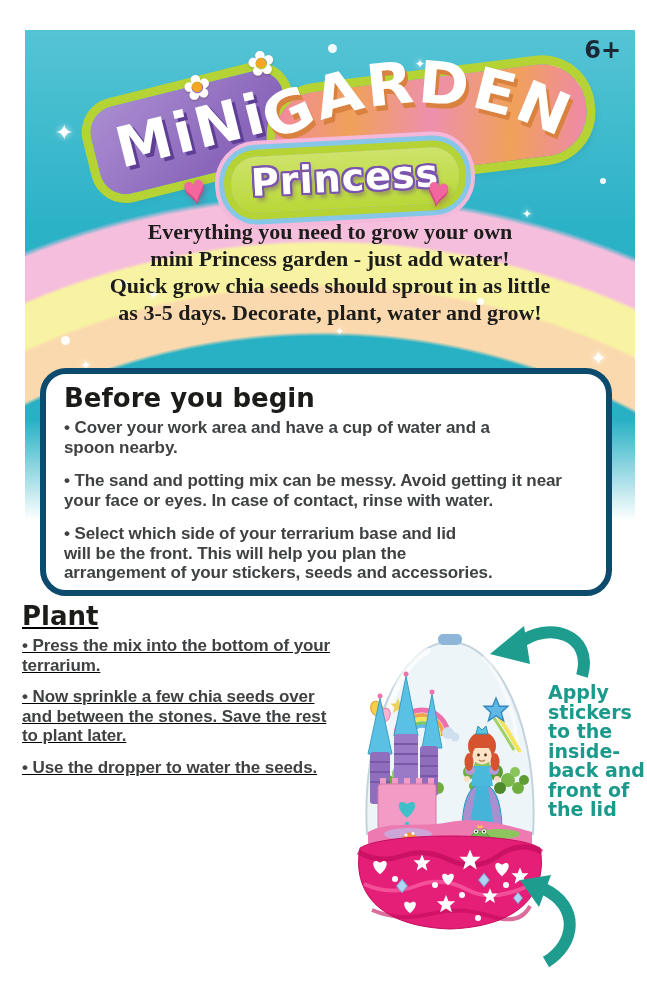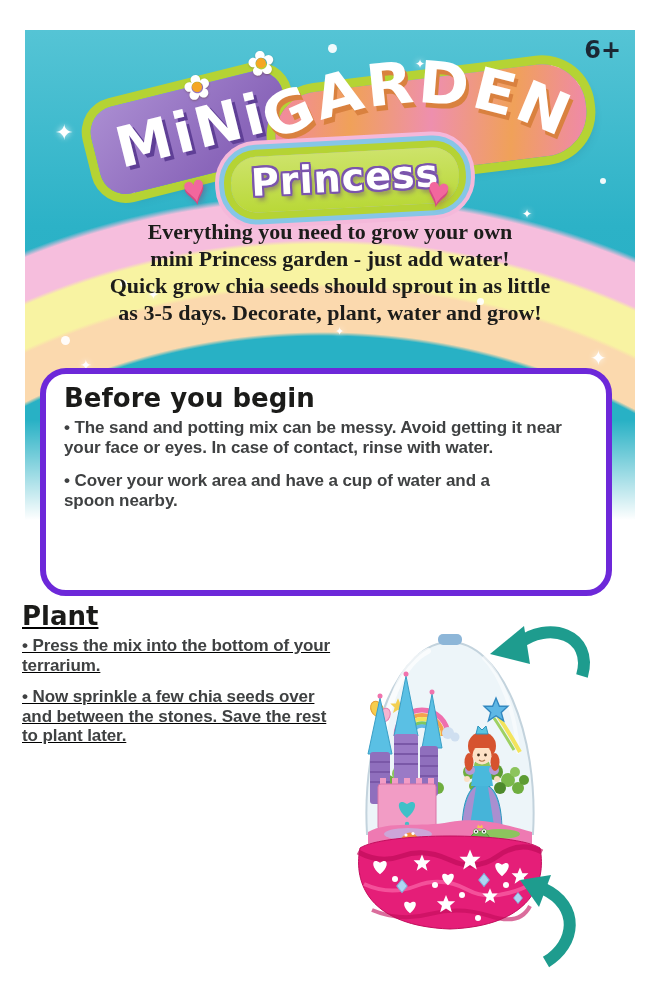--- a/index.html
+++ b/index.html
@@ -67,21 +67,21 @@
     text-shadow:0 3px 0 #d34a82, 2px 4px 6px rgba(150,30,90,.4); line-height:1; }
   
   #intro {
     position:absolute; left:0; top:188px; width:100%;
     text-align:center; font-family:Liberation Serif, serif; font-weight:bold;
     font-size:22px; line-height:27px; color:#1c1c1a; white-space:pre;
   }
   
   #before-box {
     position:absolute; left:40px; top:368px; width:572px; height:228px;
-    background:#ffffff; border:6px solid #6d28d9; border-radius:26px;
+    background:#ffffff; border:6px solid #0c4a6e; border-radius:26px;
     padding:8px 16px 25px 18px; z-index:5;
   }
   .section-title {
     font-family:"DejaVu Sans", sans-serif; font-weight:bold; font-size:26px;
     line-height:32px; color:#1b1b19;
   }
   .bullet, .para {
     font-family:"Liberation Sans", sans-serif; font-weight:700; font-size:17px;
     line-height:19.5px; letter-spacing:-0.1px; color:#3f4142; white-space:pre;
   }
@@ -153,33 +153,37 @@
     <div id="intro">Everything you need to grow your own
 mini Princess garden - just add water!
 Quick grow chia seeds should sprout in as little
 as 3-5 days. Decorate, plant, water and grow!</div>
 
     <div id="panel-fade"></div>
   </div>
 
   <div id="before-box">
     <div class="section-title">Before you begin</div>
+    <p class="bullet">• Cover your work area and have a cup of water and a
+spoon nearby.</p>
     <p class="bullet">• The sand and potting mix can be messy. Avoid getting it near
 your face or eyes. In case of contact, rinse with water.</p>
-    <p class="bullet">• Cover your work area and have a cup of water and a
-spoon nearby.</p>
+    <p class="bullet">• Select which side of your terrarium base and lid
+will be the front. This will help you plan the
+arrangement of your stickers, seeds and accessories.</p>
   </div>
 
   <div id="plant-section">
     <div class="section-title">Plant</div>
     <p class="bullet">• Press the mix into the bottom of your
 terrarium.</p>
     <p class="bullet">• Now sprinkle a few chia seeds over
 and between the stones. Save the rest
 to plant later.</p>
+    <p class="bullet">• Use the dropper to water the seeds.</p>
   </div>
 
   <svg id="egg-svg" width="200" height="306" viewBox="0 0 200 306">
     <defs>
       <path id="star5" d="M0,-7 L2,-2.2 L7,-2.2 L3.1,1.4 L4.5,6.4 L0,3.4 L-4.5,6.4 L-3.1,1.4 L-7,-2.2 L-2,-2.2 Z"></path>
       <path id="heartp" d="M0,5.5 C-6.5,0.5 -5.5,-6 0,-2.2 C5.5,-6 6.5,0.5 0,5.5 Z"></path>
       <path id="gem" d="M0,-5 L4,0 L0,5 L-4,0 Z"></path>
     </defs>
 
     <g>
@@ -333,14 +337,21 @@
     <g>
       <path d="M242,76 C254,34 208,20 178,44" stroke="#1e9c8e" stroke-width="12" fill="none"></path>
       <polygon points="150,54 184,26 190,64" fill="#1e9c8e"></polygon>
     </g>
     <g>
       <path d="M206,362 C236,344 240,306 204,289" stroke="#1e9c8e" stroke-width="12" fill="none"></path>
       <polygon points="180,280 211,275 199,307" fill="#1e9c8e"></polygon>
     </g>
   </svg>
 
+  <div id="apply-note" class="note">Apply
+stickers
+to the
+inside-
+back and
+front of
+the lid</div>
 
 </div>
 
 </body></html>

